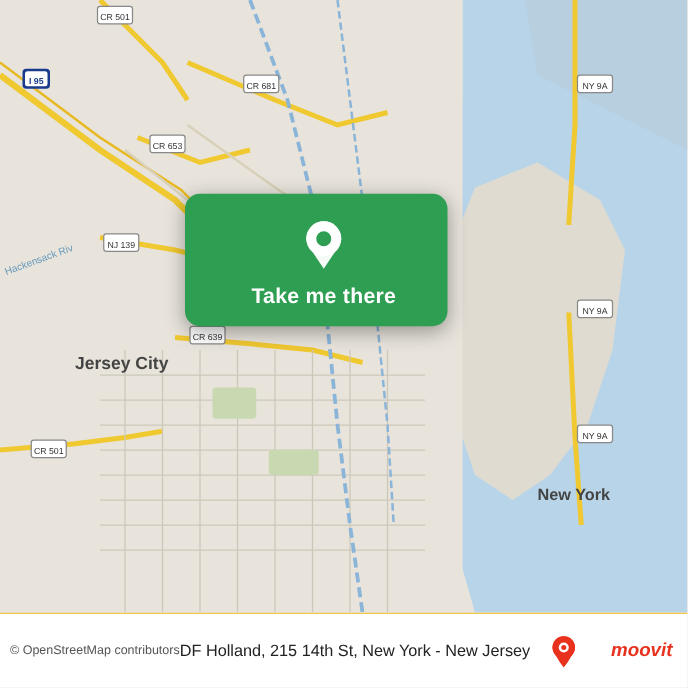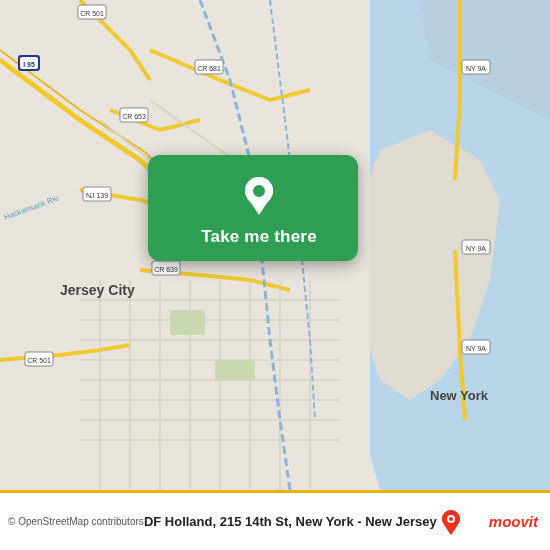--- a/index.html
+++ b/index.html
@@ -61,34 +61,34 @@
 
     
     #bottom-bar {
       width: 550px;
       height: 60px;
       background: white;
       display: flex;
       align-items: center;
       justify-content: space-between;
       padding: 0 12px 0 8px;
-      border-top: 3px solid #eab308;
+      border-top: 1px solid #eab308;
     }
 
     #attribution-text {
       font-size: 10px;
       color: #555;
     }
 
     #location-label {
       font-size: 13px;
       color: #222;
-      font-weight: 700;
+      font-weight: 400;
       flex: 1;
-      text-align: center;
+      text-align: left;
     }
 
     #moovit-logo {
       display: flex;
       align-items: center;
       gap: 4px;
     }
 
     #moovit-logo-text {
       font-size: 15px;

